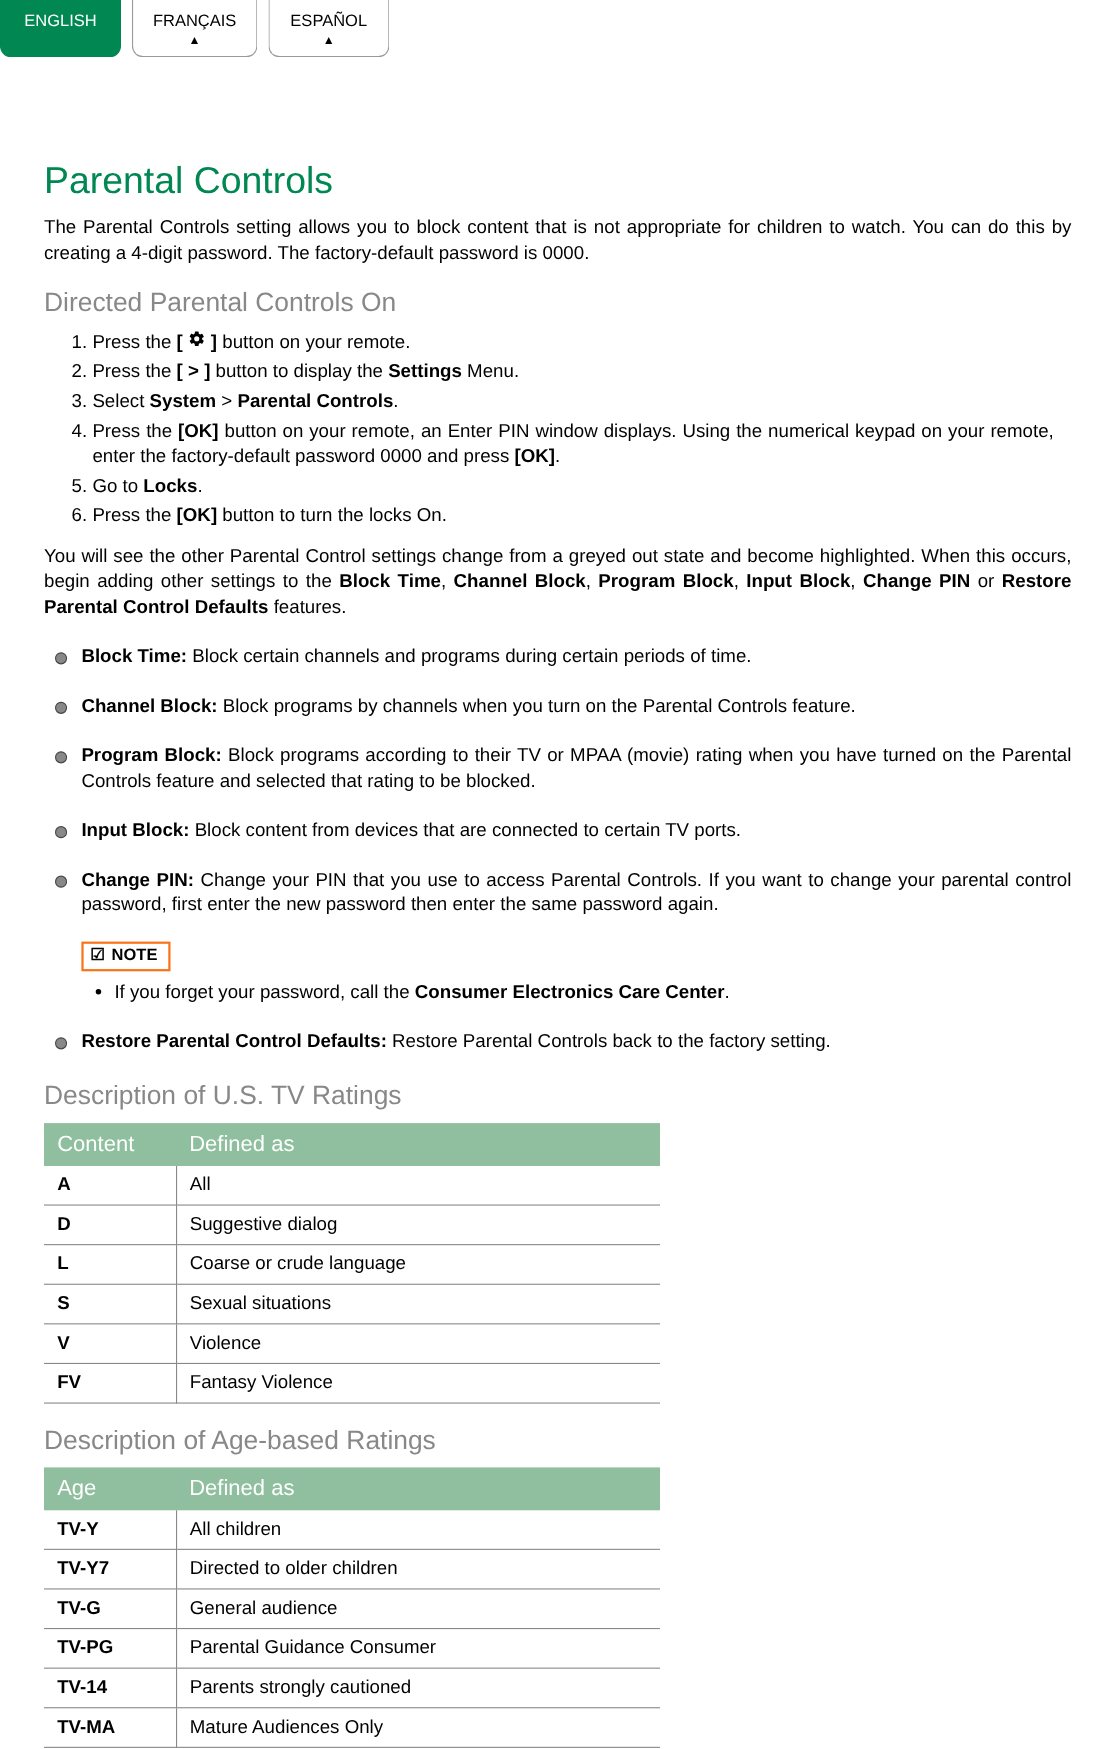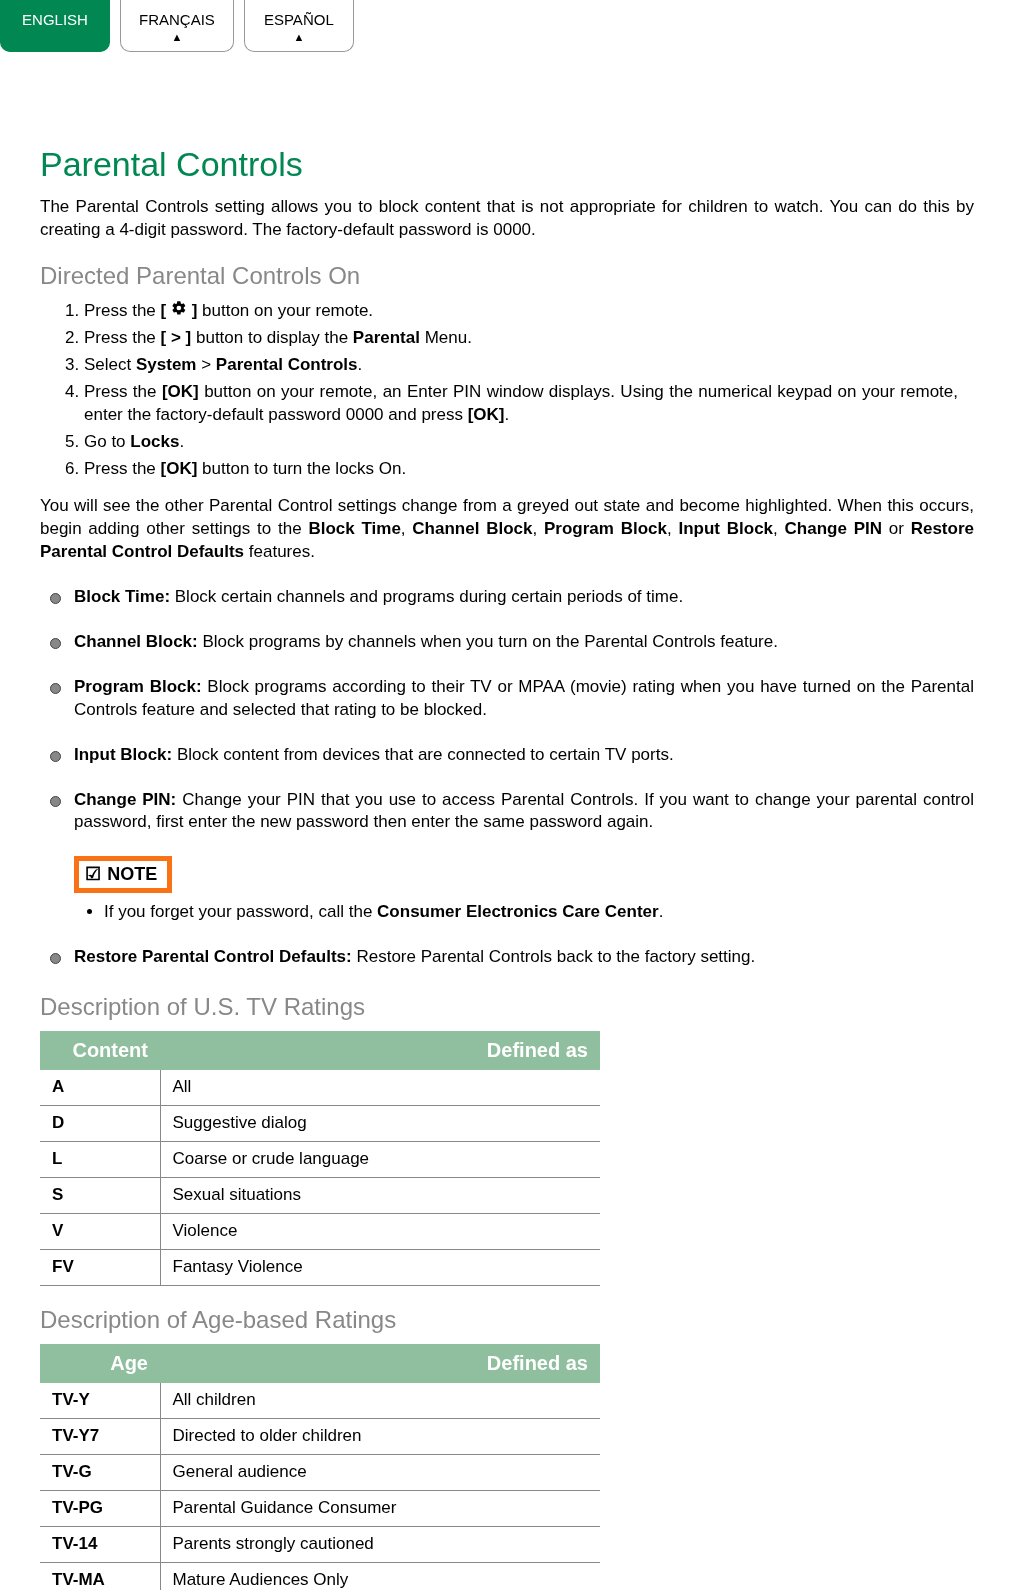--- a/index.html
+++ b/index.html
@@ -60,41 +60,41 @@
     width: 9px; height: 9px;
     border-radius: 50%;
     background: #888;
     border: 1px solid #444;
   }
   .note-box {
     margin: 10px 0 6px 34px;
   }
   .note-head {
     display: inline-block;
-    border: 5px solid #f97316;
+    border: 2px solid #f97316;
     padding: 1px 10px 1px 6px;
     font-weight: bold;
-    font-size: 18px;
+    font-size: 15px;
     margin-bottom: 4px;
   }
   .note-head .check { margin-right: 6px; }
   .note-body { list-style: disc; padding-left: 30px; }
   .note-body li { margin: 4px 0; }
   table.rating {
     border-collapse: collapse;
     width: 560px;
     margin: 6px 0 18px 0;
     font-size: 17px;
   }
   table.rating th {
     background: #8fbf9f;
     color: #fff;
-    text-align: right;
+    text-align: left;
     padding: 6px 12px;
-    font-weight: bold;
+    font-weight: normal;
     font-size: 20px;
     border: none;
   }
   table.rating td {
     border-bottom: 1px solid #888;
     padding: 6px 12px;
   }
   table.rating td:first-child {
     font-weight: bold;
     width: 120px;
@@ -132,21 +132,21 @@
 
 <h2 class="sub">Directed Parental Controls On</h2>
 
 <ol class="steps">
   <li>
     <span>Press the </span><span class="b">[ </span><span class="gear-icon"><svg width="16" height="16" viewBox="0 0 24 24" fill="#000">
           <path d="M19.14,12.94a7,7,0,0,0,.05-.94,7,7,0,0,0-.05-.94l2.11-1.65a.5.5,0,0,0,.12-.64l-2-3.46a.5.5,0,0,0-.61-.22l-2.49,1a7,7,0,0,0-1.62-.94l-.38-2.65A.5.5,0,0,0,13.78,2H9.78a.5.5,0,0,0-.49.42L8.91,5.07a7,7,0,0,0-1.62.94l-2.49-1a.5.5,0,0,0-.61.22l-2,3.46a.5.5,0,0,0,.12.64L4.42,11a7,7,0,0,0-.05.94,7,7,0,0,0,.05.94L2.31,14.53a.5.5,0,0,0-.12.64l2,3.46a.5.5,0,0,0,.61.22l2.49-1a7,7,0,0,0,1.62.94l.38,2.65a.5.5,0,0,0,.49.42h4a.5.5,0,0,0,.49-.42l.38-2.65a7,7,0,0,0,1.62-.94l2.49,1a.5.5,0,0,0,.61-.22l2-3.46a.5.5,0,0,0-.12-.64ZM11.78,15.5A3.5,3.5,0,1,1,15.28,12,3.5,3.5,0,0,1,11.78,15.5Z"></path>
         </svg></span><span class="b"> ]</span><span> button on your remote.</span>
   </li>
   <li>
-    <span>Press the </span><span class="b">[ &gt; ]</span><span> button to display the </span><span class="b">Parental</span><span> Menu.</span>
+    <span>Press the </span><span class="b">[ &gt; ]</span><span> button to display the </span><span class="b">Settings</span><span> Menu.</span>
   </li>
   <li>
     <span>Select </span><span class="b">System</span><span> &gt; </span><span class="b">Parental Controls</span><span>.</span>
   </li>
   <li>
     <span>Press the </span><span class="b">[OK]</span><span> button on your remote, an Enter PIN window displays. Using the numerical keypad on your remote, enter the factory-default password 0000 and press </span><span class="b">[OK]</span><span>.</span>
   </li>
   <li>
     <span>Go to </span><span class="b">Locks</span><span>.</span>
   </li>

